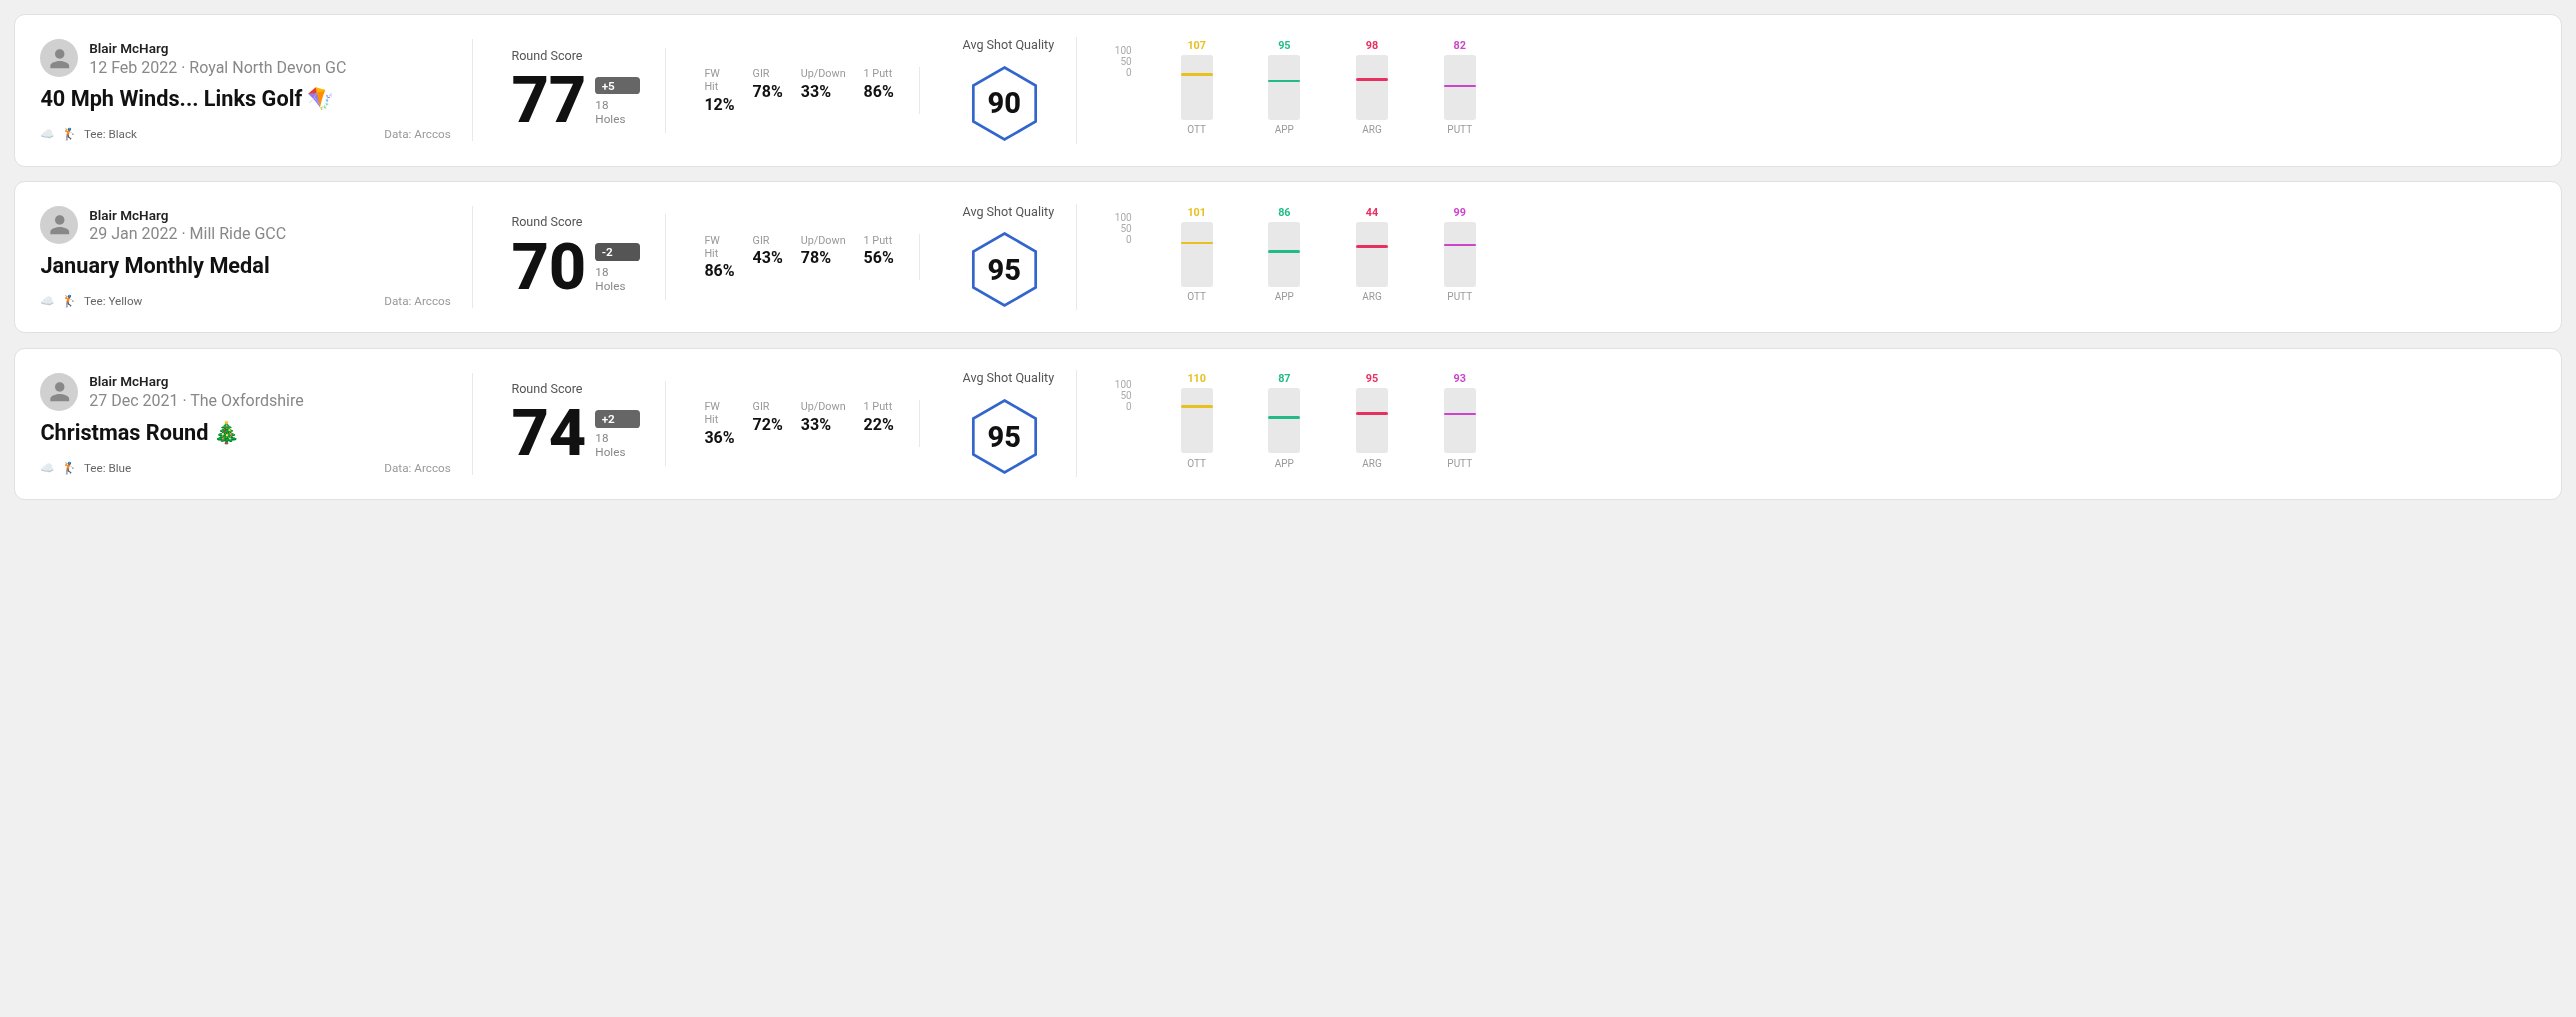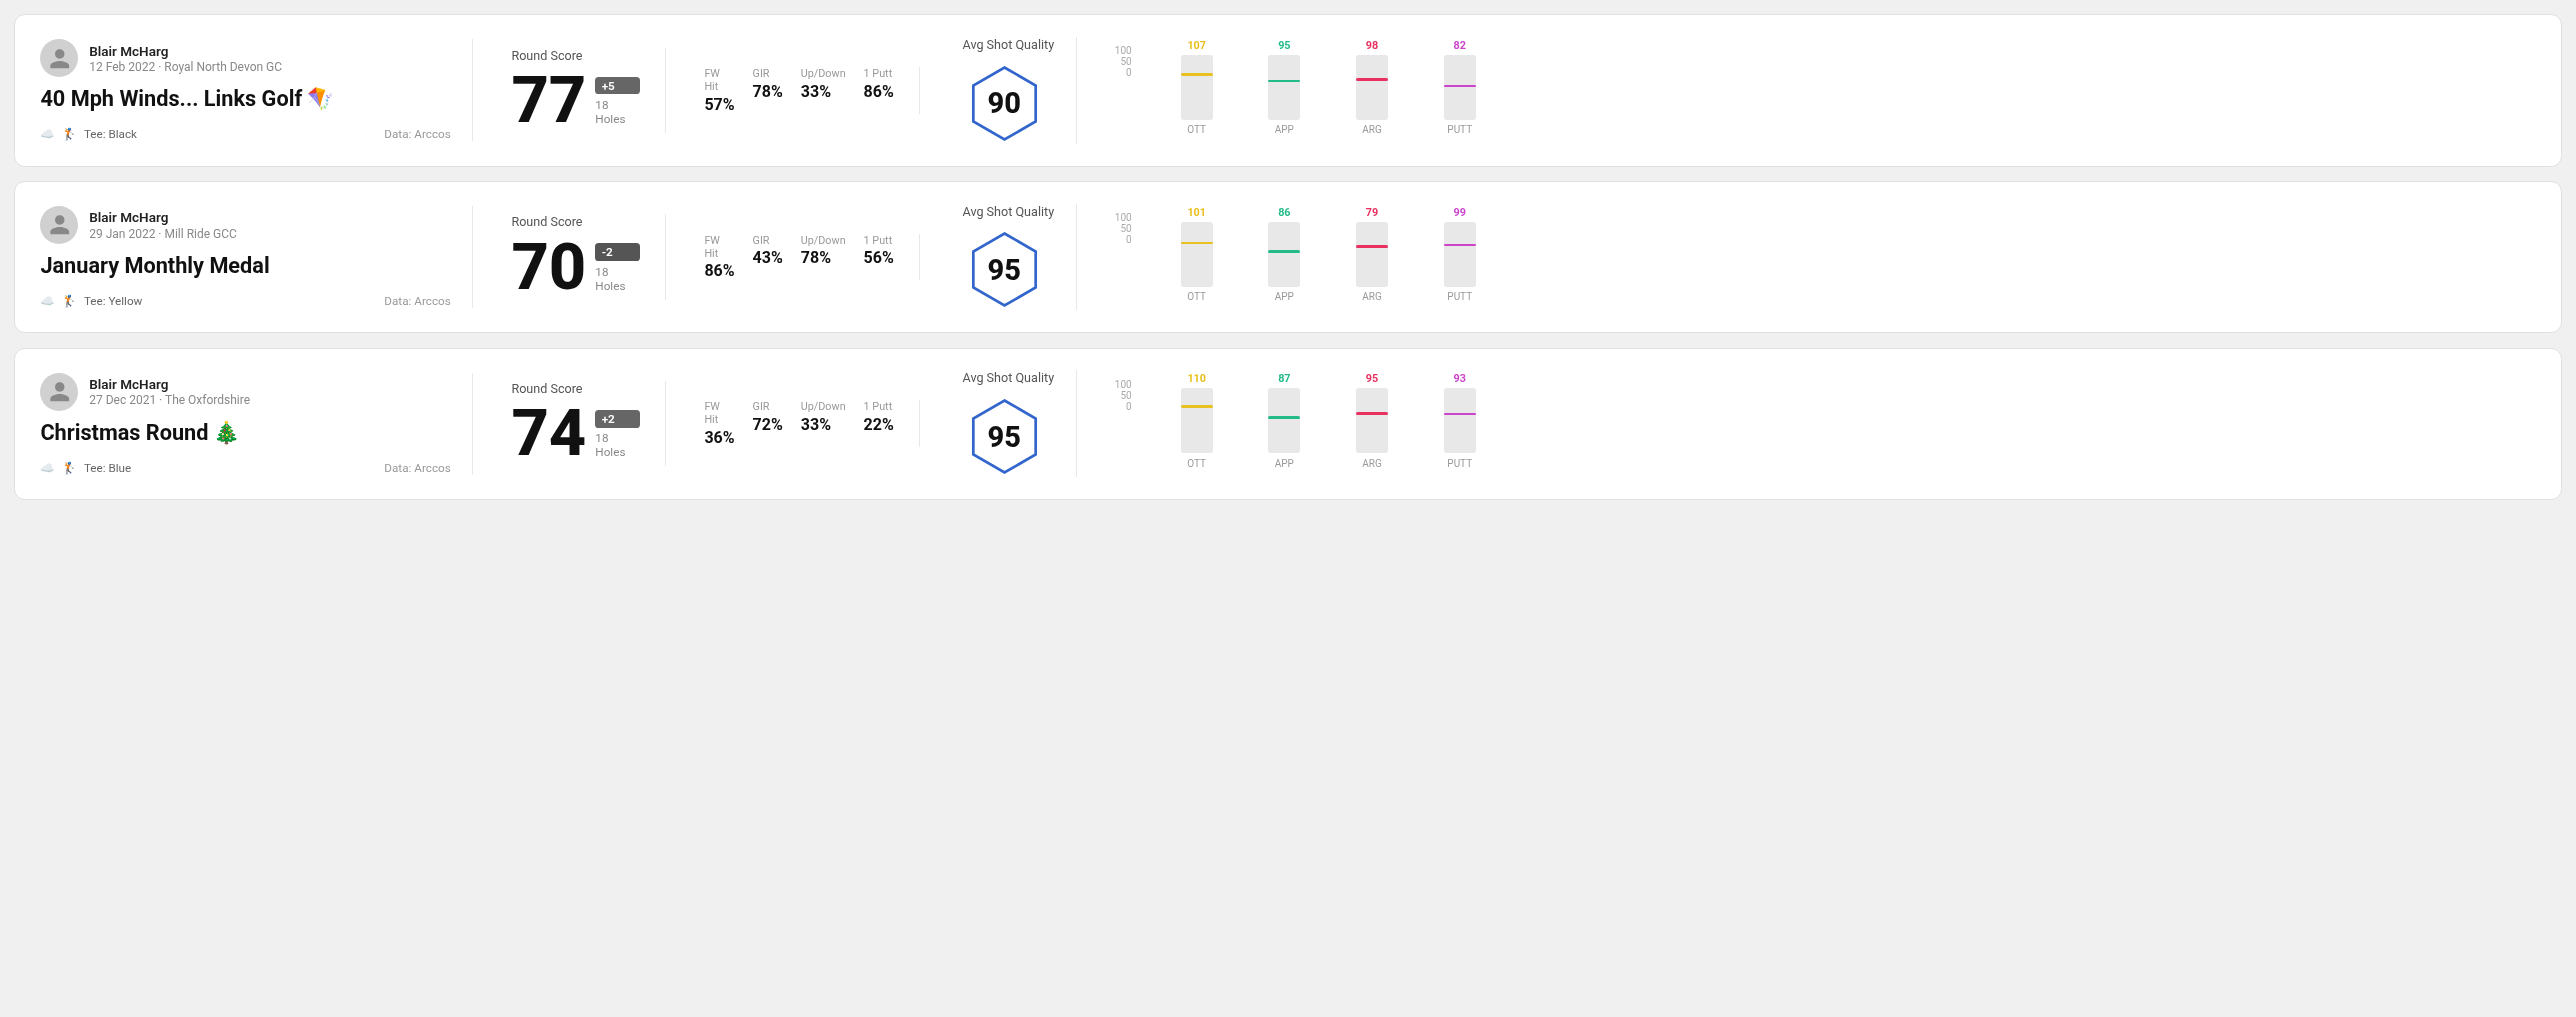--- a/index.html
+++ b/index.html
@@ -44,21 +44,21 @@
       width: 23.5px;
       height: 23.5px;
       fill: #888;
     }
     .user-info .user-name {
       font-size: 13.5px;
       font-weight: 600;
       color: #222;
     }
     .user-info .user-sub {
-      font-size: 12px;
+      font-size: 16px;
       color: #888;
       margin-top: 1.8px;
     }
     .round-title {
       font-size: 21.7px;
       font-weight: 700;
       color: #111;
       margin-bottom: 16px;
       display: flex;
       align-items: center;
@@ -276,21 +276,21 @@
           <div class="score-badge-container">
             <span class="score-badge positive">+5</span>
             <div class="score-holes">18 Holes</div>
           </div>
         </div>
       </div>
       <div class="section-stats">
         <div class="stats-grid">
           <div class="stat-item">
             <div class="stat-label">FW Hit</div>
-            <div class="stat-value">57%</div>
+            <div class="stat-value">12%</div>
           </div>
           <div class="stat-item">
             <div class="stat-label">GIR</div>
             <div class="stat-value">78%</div>
           </div>
           <div class="stat-item">
             <div class="stat-label">Up/Down</div>
             <div class="stat-value">33%</div>
           </div>
           <div class="stat-item">
@@ -430,21 +430,21 @@
               <div class="bar-xlabel">OTT</div>
             </div>
             <div class="bar-group">
               <div class="bar-value" style="color: rgb(34, 187, 136);">86</div>
               <div class="bar-track">
                 <div class="bar-line" style="background-color: rgb(34, 187, 136); bottom: 52%;"></div>
               </div>
               <div class="bar-xlabel">APP</div>
             </div>
             <div class="bar-group">
-              <div class="bar-value" style="color: rgb(232, 48, 96);">79</div>
+              <div class="bar-value" style="color: rgb(232, 48, 96);">44</div>
               <div class="bar-track">
                 <div class="bar-line" style="background-color: rgb(232, 48, 96); bottom: 60%;"></div>
               </div>
               <div class="bar-xlabel">ARG</div>
             </div>
             <div class="bar-group">
               <div class="bar-value" style="color: rgb(204, 68, 204);">99</div>
               <div class="bar-track">
                 <div class="bar-line" style="background-color: rgb(204, 68, 204); bottom: 62%;"></div>
               </div>

